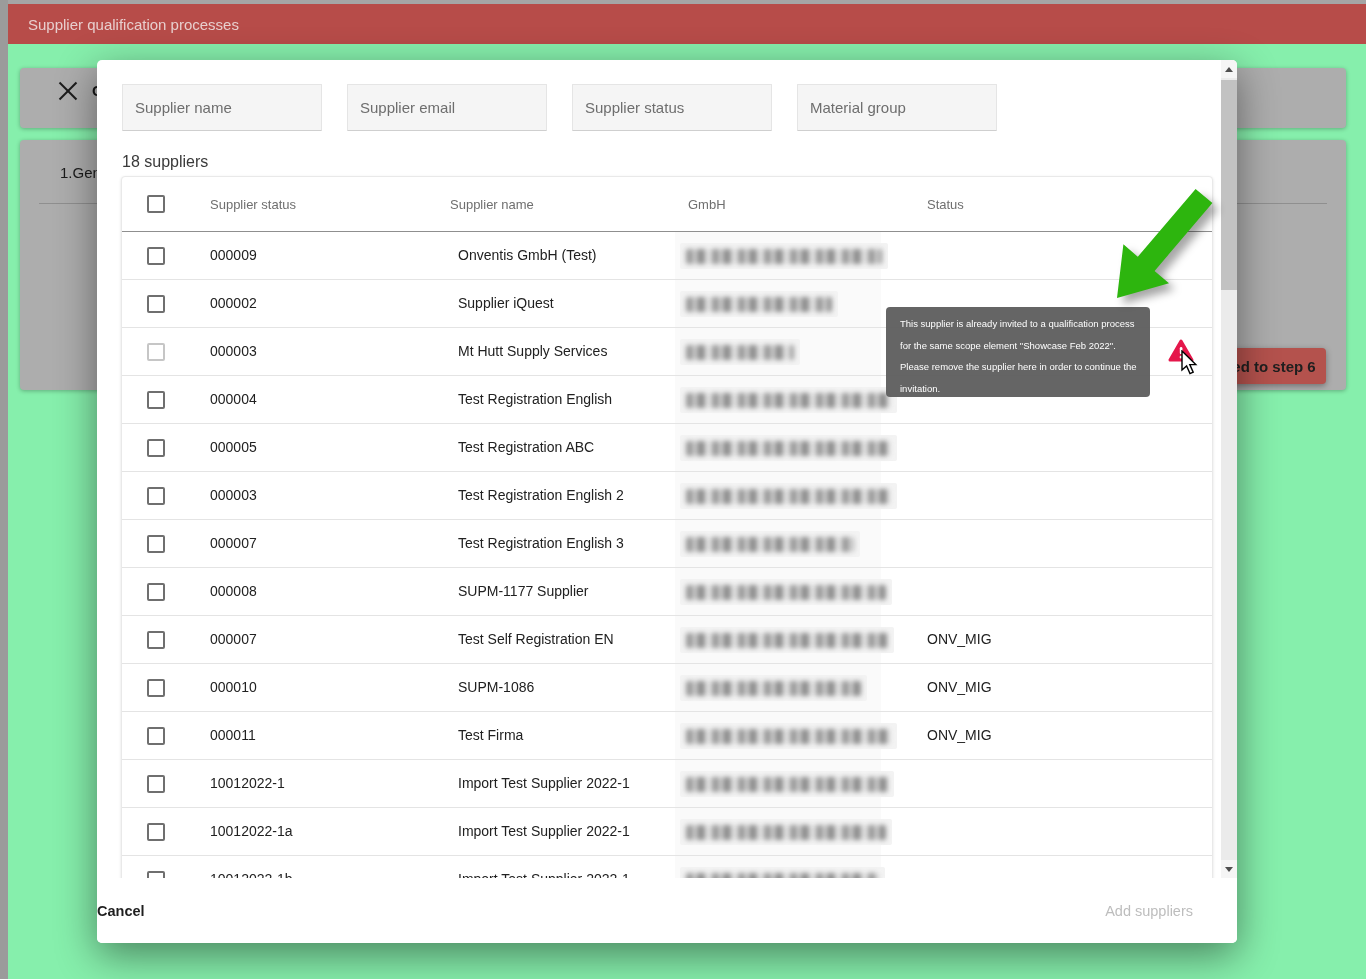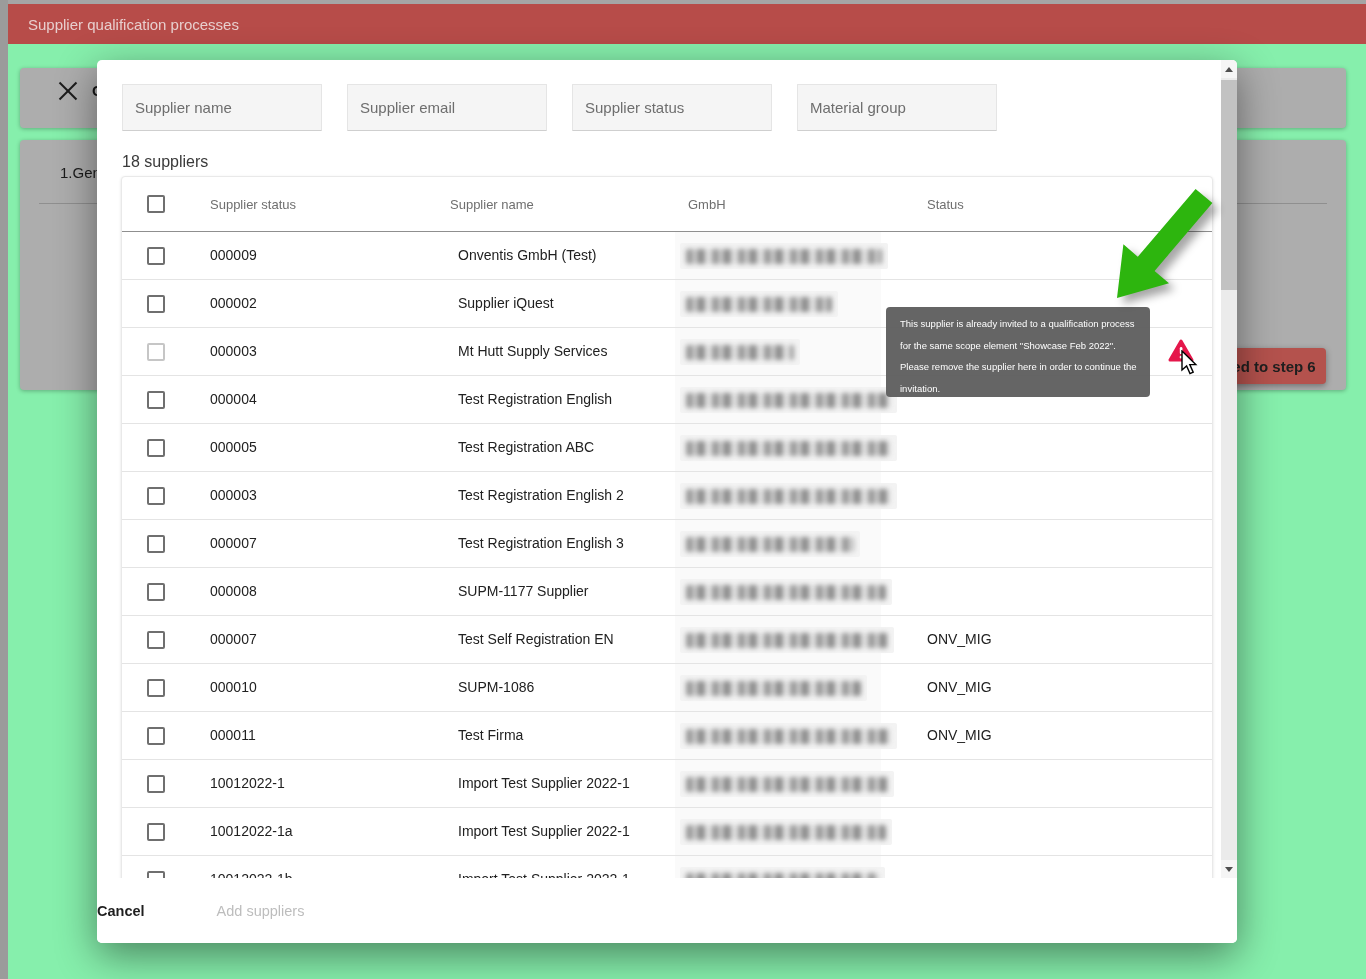--- a/index.html
+++ b/index.html
@@ -51,21 +51,21 @@
 
   
   #modal-scrollbar { position:absolute; left:1124px; top:0; width:16px; height:818px; background:#ebebeb; }
   .sb-btn { position:absolute; left:0; width:16px; height:18px; background:#f5f5f5; display:flex; align-items:center; justify-content:center; }
   #sb-up { top:0; } #sb-down { bottom:0; }
   .tri-up { width:0; height:0; border-left:4px solid transparent; border-right:4px solid transparent; border-bottom:5px solid #4f4f4f; }
   .tri-down { width:0; height:0; border-left:4px solid transparent; border-right:4px solid transparent; border-top:5px solid #4f4f4f; }
   #sb-thumb { position:absolute; left:0; top:20px; width:16px; height:210px; background:#c2c2c2; }
 
   
-  #modal-footer { position:absolute; left:0; top:818px; width:1140px; height:65px; background:#fff; display:flex; align-items:center; justify-content:flex-start; gap:72px; padding-right:44px; }
+  #modal-footer { position:absolute; left:0; top:818px; width:1140px; height:65px; background:#fff; display:flex; align-items:center; justify-content:space-between; gap:72px; padding-right:44px; }
   .btn-cancel { font-size:14.5px; font-weight:bold; color:#1f1f1f; cursor:pointer; background:none; border:none; font-family:inherit; }
   .btn-add { font-size:14.5px; color:#bdbdbd; background:none; border:none; font-family:inherit; }
 
   
   #tooltip { position:absolute; left:886px; top:307px; width:264px; height:90px; background:rgba(95,95,95,0.96); border-radius:4px; color:#ffffff; font-size:9.5px; padding:6px 14px; z-index:5; }
   #tooltip .tline { line-height:21.5px; white-space:nowrap; }
   #green-arrow { position:absolute; left:1080px; top:180px; z-index:6; }
   #warn-icon { position:absolute; left:1167px; top:338px; z-index:6; }
   #cursor { position:absolute; left:1180px; top:350px; z-index:7; }
 </style>

